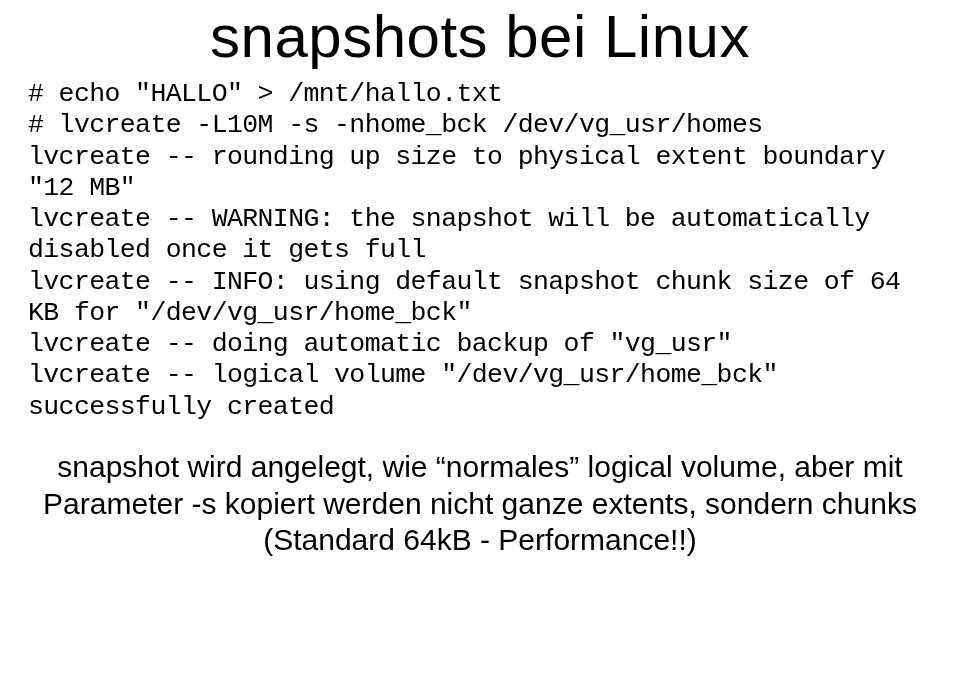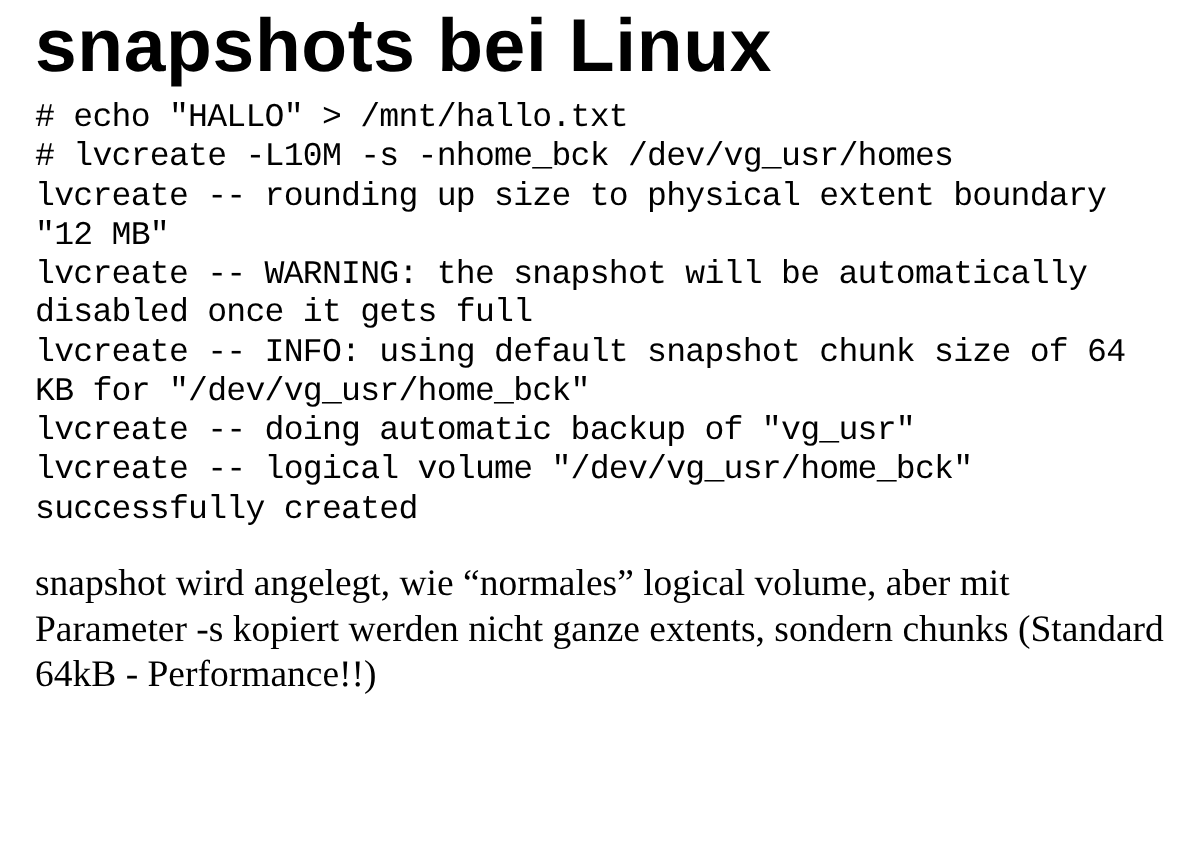--- a/index.html
+++ b/index.html
@@ -10,43 +10,45 @@
     background: #ffffff;
     overflow: hidden;
   }
   .page {
     padding: 0 28px 0 28px;
     box-sizing: border-box;
   }
   .title {
     font-family: "Gill Sans", "Gill Sans MT", "Trebuchet MS", sans-serif;
     font-size: 60px;
-    font-weight: 700;
+    font-weight: 400;
+    text-align: center;
     margin: 2px 0 8px 0;
     color: #000;
     letter-spacing: 0.5px;
   }
   .code {
     font-family: "Courier New", Courier, monospace;
     font-size: 26.5px;
     line-height: 1.18;
     color: #000;
     white-space: pre-wrap;
     word-break: break-word;
     margin: 0 0 26px 0;
     font-stretch: condensed;
     letter-spacing: -0.6px;
   }
   .notes {
-    font-family: Liberation Serif, serif;
+    font-family: Liberation Sans, sans-serif;
     font-size: 30px;
     line-height: 1.22;
     color: #000;
     margin: 0;
     font-weight: 400;
+    text-align: center;
   }
 </style>
 </head>
 <body>
 
 <div class="page">
   <h1 class="title">snapshots bei Linux</h1>
   <pre class="code"># echo "HALLO" &gt; /mnt/hallo.txt
 # lvcreate -L10M -s -nhome_bck /dev/vg_usr/homes
 lvcreate -- rounding up size to physical extent boundary "12 MB"

